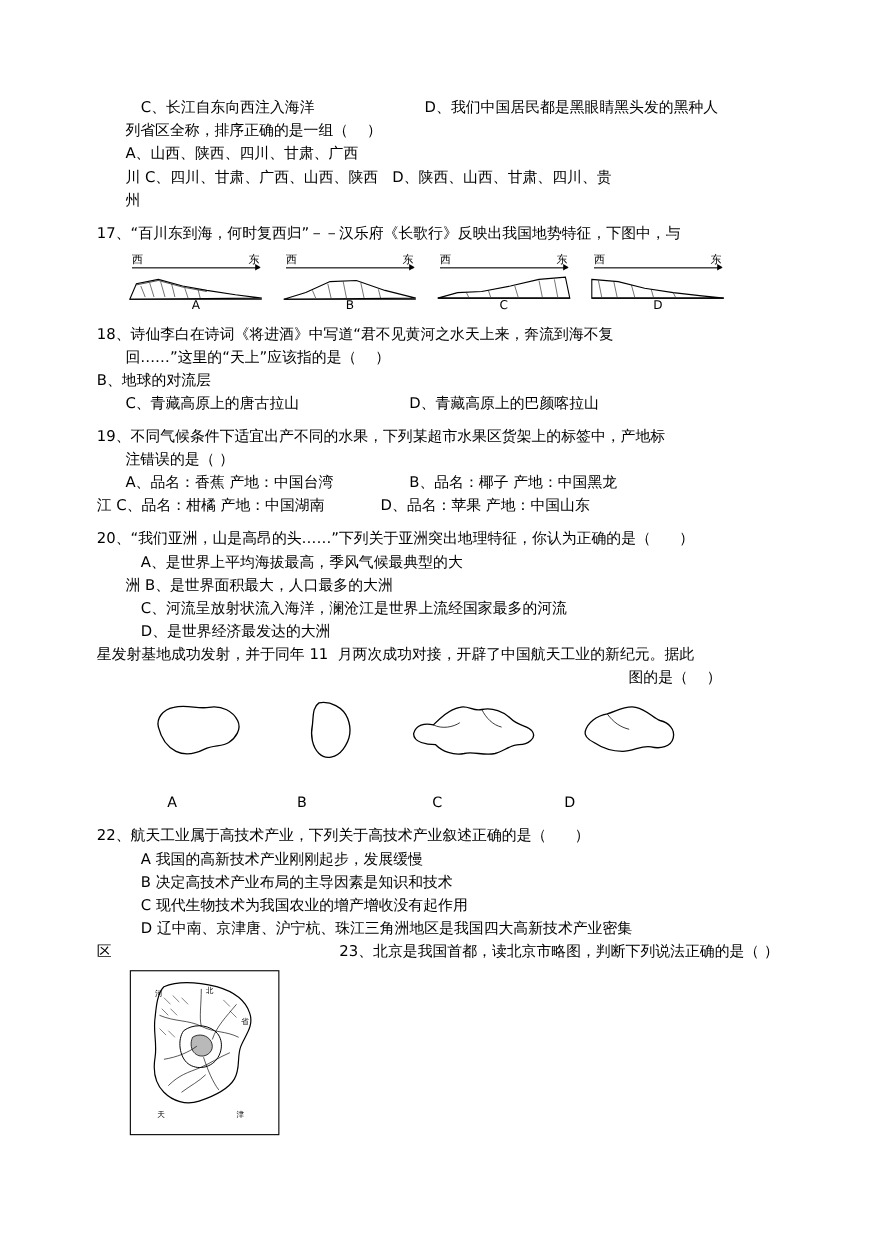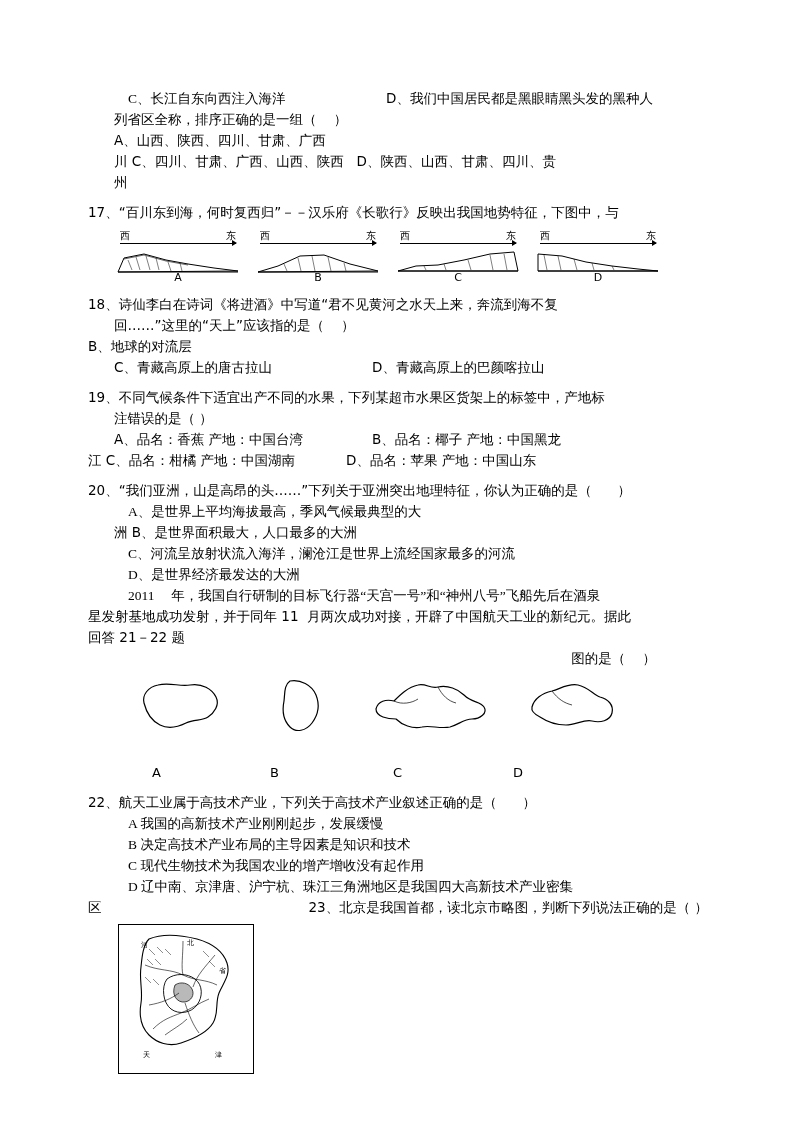--- a/index.html
+++ b/index.html
@@ -29,21 +29,21 @@
   }
   .line {
     font-size: 13.5px;
     line-height: 21px;
     white-space: pre-wrap;
   }
   .q {
     margin-top: 9px;
   }
   .indent1 { padding-left: 26px; }
-  .indent2 { padding-left: 40px; font-family: Liberation Serif, serif; }
+  .indent2 { padding-left: 40px; }
   .opt-row {
     display: flex;
     font-size: 13.5px;
     line-height: 21px;
   }
   .opt-a { width: 258px; flex: none; }
   .opt-b { flex: 1; }
 
   
   .fig17 {
@@ -254,23 +254,21 @@
       <span class="opt-a">江 C、品名：柑橘 产地：中国湖南</span>
       <span class="opt-b">D、品名：苹果     产地：中国山东</span>
     </div>
 
     <div class="line q">20、“我们亚洲，山是高昂的头……”下列关于亚洲突出地理特征，你认为正确的是（      ）</div>
     <div class="line indent2">A、是世界上平均海拔最高，季风气候最典型的大</div>
     <div class="line indent1">洲 B、是世界面积最大，人口最多的大洲</div>
     <div class="line indent2">C、河流呈放射状流入海洋，澜沧江是世界上流经国家最多的河流</div>
     <div class="line indent2">D、是世界经济最发达的大洲</div>
 
-    <div class="line indent2">2011     年，我国自行研制的目标飞行器“天宫一号”和“神州八号”飞船先后在酒泉</div>
     <div class="line">星发射基地成功发射，并于同年 11  月两次成功对接，开辟了中国航天工业的新纪元。据此</div>
-    <div class="line">回答 21－22 题</div>
     <div class="line" style="text-align:right; padding-right:52px;">图的是（    ）</div>
 
     <div class="fig21">
       <div class="shape" style="left:0px;">
         <svg width="120" height="70" viewBox="0 0 120 70">
           <path d="M16,30 C14,22 20,14 30,12 C42,9 52,14 62,12 C74,10 84,16 88,24 C92,32 86,40 80,44 C74,48 66,46 58,50 C50,54 40,56 32,52 C22,47 18,38 16,30 Z" fill="none" stroke="#000" stroke-width="1.2"></path>
         </svg>
       </div>
       <div class="shape" style="left:120px;">
         <svg width="120" height="70" viewBox="0 0 120 70">

